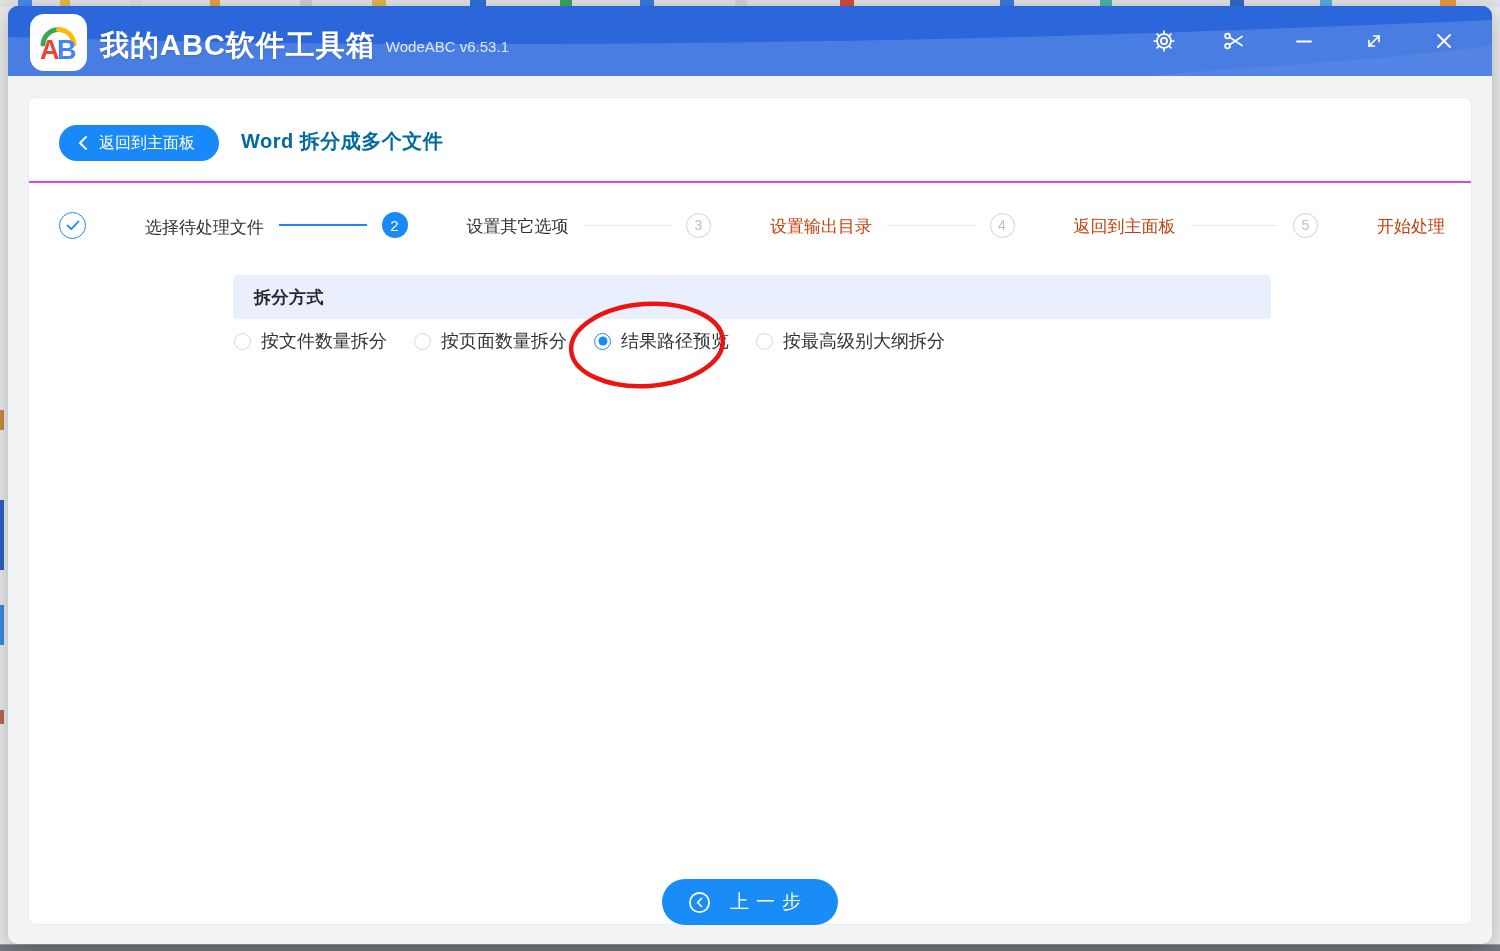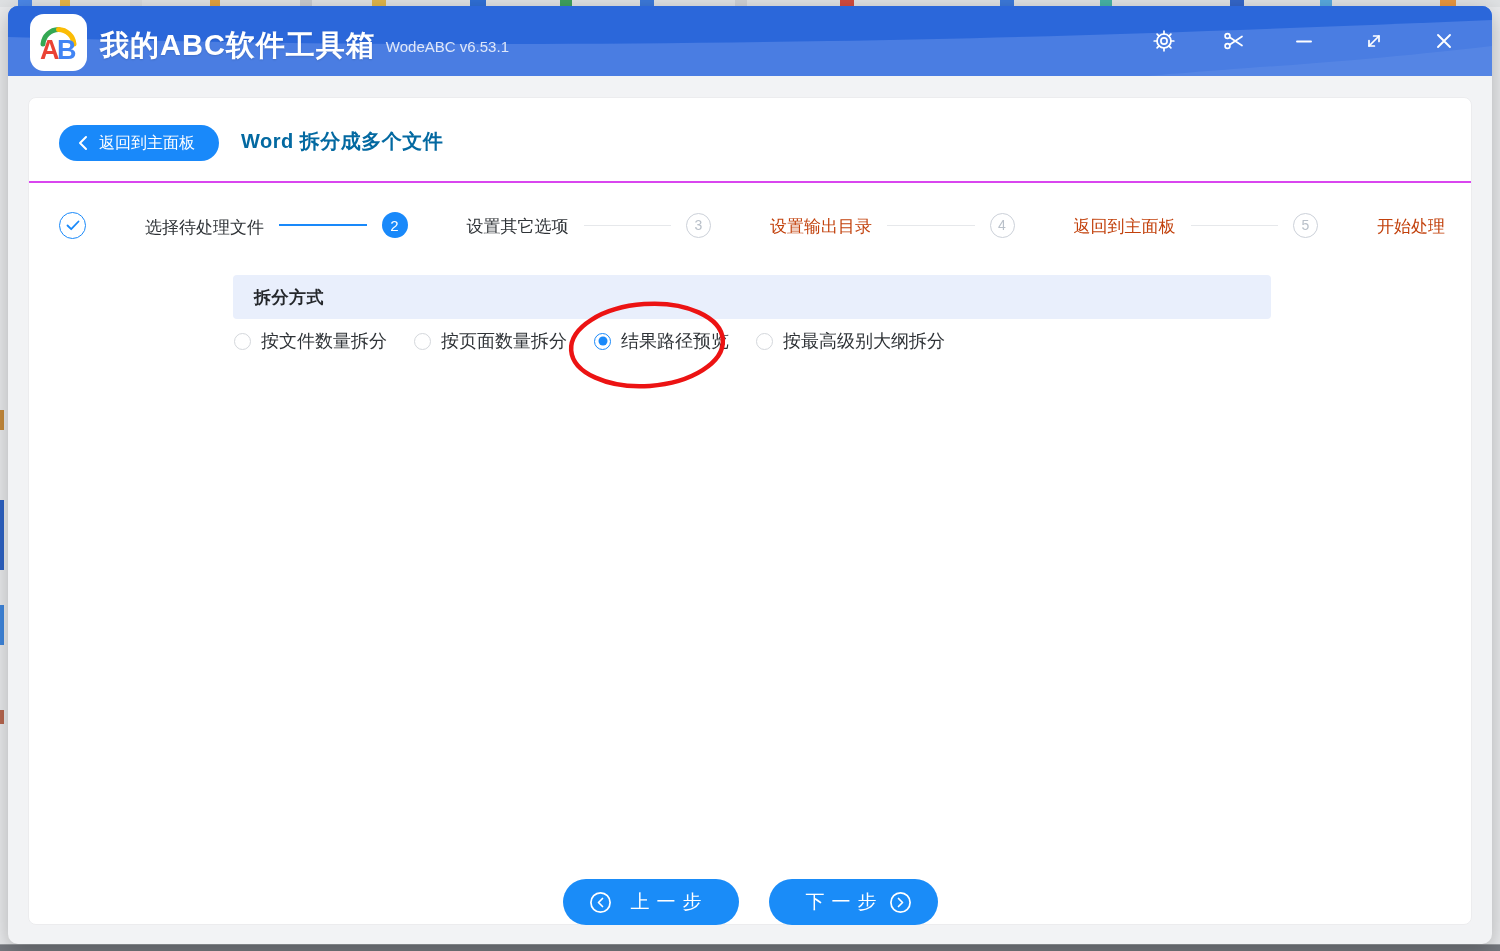--- a/index.html
+++ b/index.html
@@ -247,23 +247,16 @@
     </svg>
 
     <div class="footer-btns">
       <button class="nav-btn prev">
         <svg width="23" height="23" viewBox="0 0 23 23" fill="none" stroke="#fff" stroke-width="1.7" stroke-linecap="round" stroke-linejoin="round">
           <circle cx="11.5" cy="11.5" r="9.6"></circle>
           <path d="M13.5,7.5 L9.5,11.5 L13.5,15.5"></path>
         </svg>
         <span class="txt">上一步</span>
       </button>
-      <button class="nav-btn next">
-        <span class="txt">下一步</span>
-        <svg width="23" height="23" viewBox="0 0 23 23" fill="none" stroke="#fff" stroke-width="1.7" stroke-linecap="round" stroke-linejoin="round">
-          <circle cx="11.5" cy="11.5" r="9.6"></circle>
-          <path d="M9.5,7.5 L13.5,11.5 L9.5,15.5"></path>
-        </svg>
-      </button>
     </div>
 
   </div>
 </div>
 
 </body></html>

